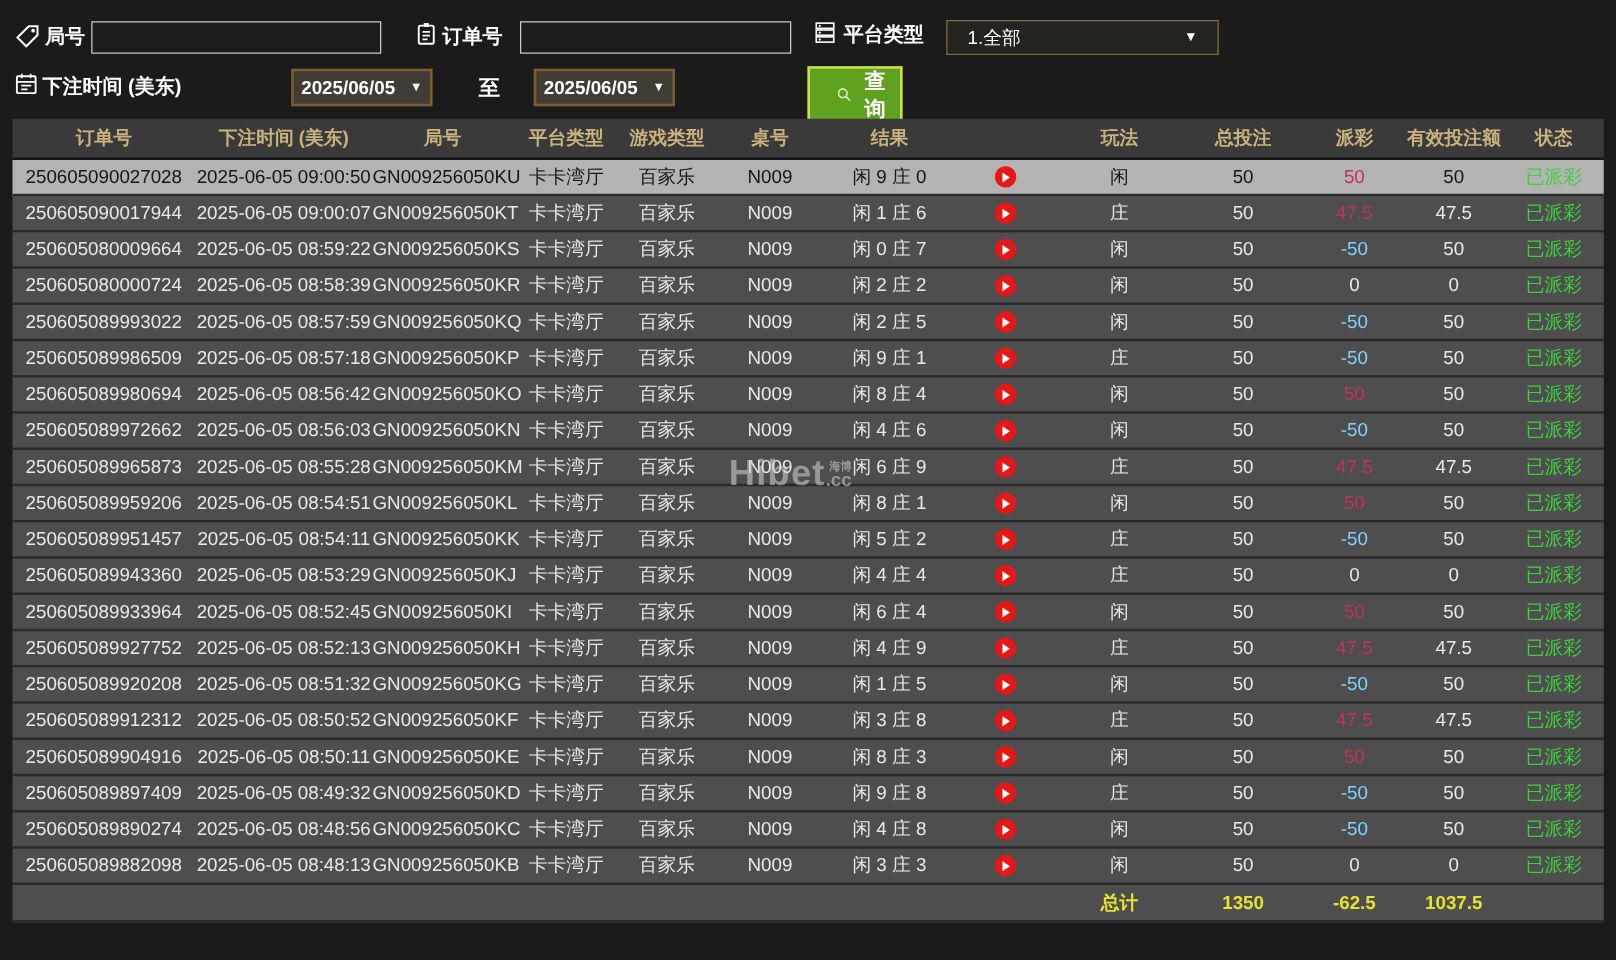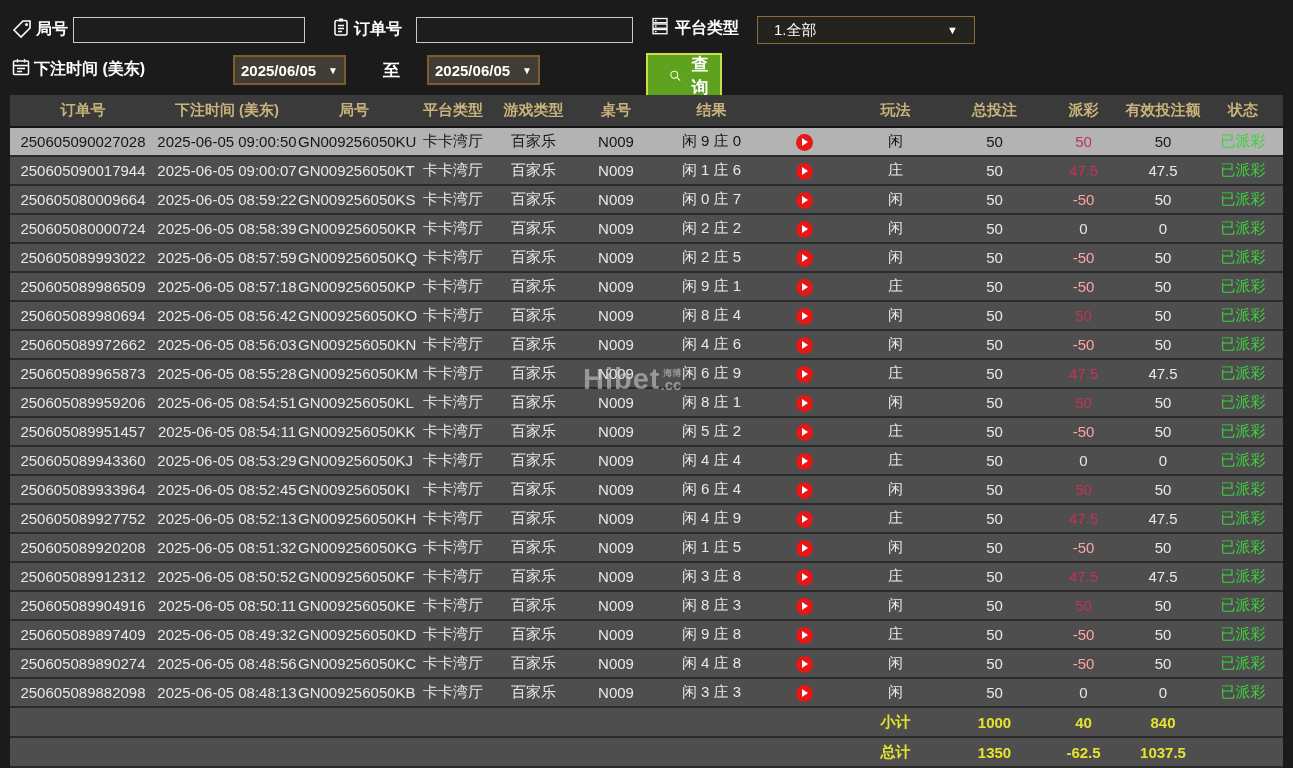--- a/index.html
+++ b/index.html
@@ -44,21 +44,21 @@
     height:33px;background:#3a3a3a;border-bottom:2px solid #141414;box-sizing:border-box;
     color:#c9b27b;font-weight:bold;font-size:15px;
   }
   .trow{
     height:29px;background:#4e4e4e;border-bottom:2px solid #2a2a2a;
     box-sizing:border-box;font-size:15px;color:#e8e8e8;cursor:pointer;
   }
   .trow.hl{background:#b3b3b3;color:#161616;}
   .trow.sumrow{height:30px;cursor:default;}
   .win{color:#c23354;}
-  .loss{color:#fca5a5;}
+  .loss{color:#7dd3fc;}
   .zero{}
   .status{color:#3ed13e;font-weight:normal;}
   .sumtxt{color:#e6e32e;font-weight:bold;}
   .play-btn{
     width:17px;height:17px;border-radius:50%;background:#e61717;
     display:inline-flex;align-items:center;justify-content:center;
     margin:0 auto;cursor:pointer;
   }
   .play-tri{
     width:0;height:0;border-left:6px solid #fff;
@@ -492,35 +492,20 @@
       </div>
       <div class="grid trow sumrow">
         <span></span>
         <span></span>
         <span></span>
         <span></span>
         <span></span>
         <span></span>
         <span></span>
         <span></span>
-        <span class="sumtxt">小计</span>
-        <span class="sumtxt">1000</span>
-        <span class="sumtxt">40</span>
-        <span class="sumtxt">840</span>
-        <span></span>
-      </div>
-      <div class="grid trow sumrow">
-        <span></span>
-        <span></span>
-        <span></span>
-        <span></span>
-        <span></span>
-        <span></span>
-        <span></span>
-        <span></span>
         <span class="sumtxt">总计</span>
         <span class="sumtxt">1350</span>
         <span class="sumtxt">-62.5</span>
         <span class="sumtxt">1037.5</span>
         <span></span>
       </div>
     </div>
 </div>
 
 <div class="watermark">

